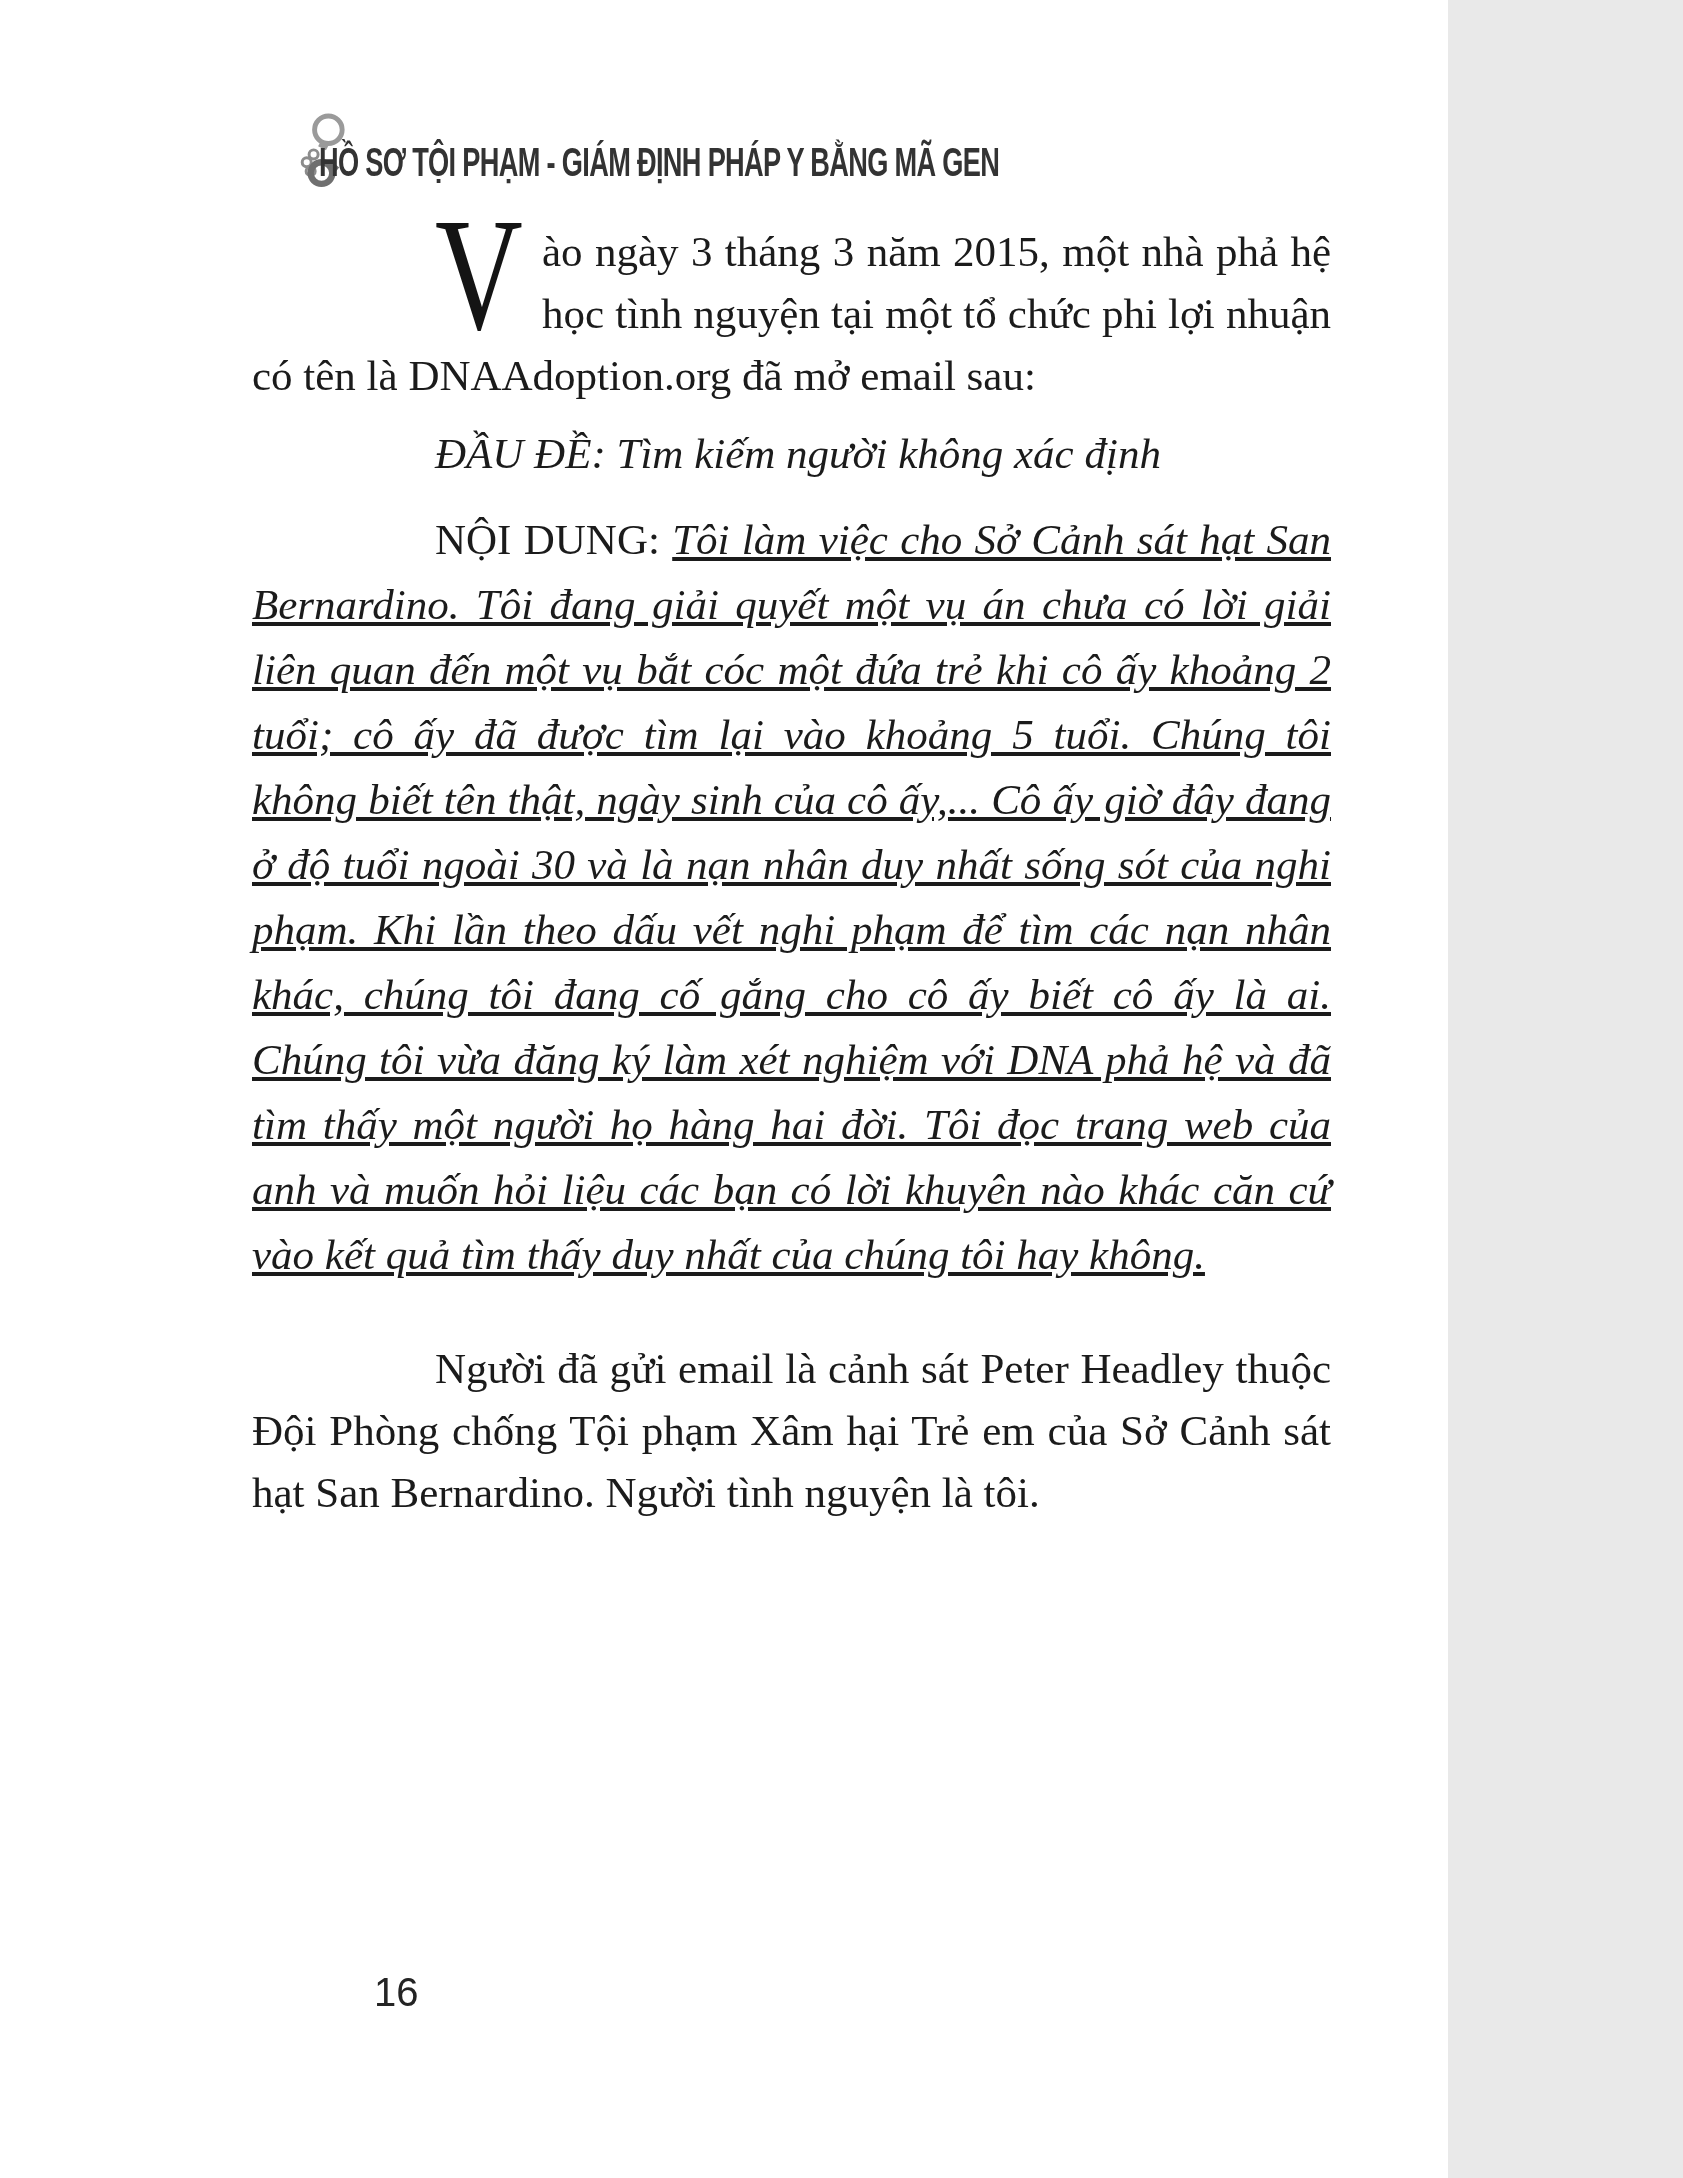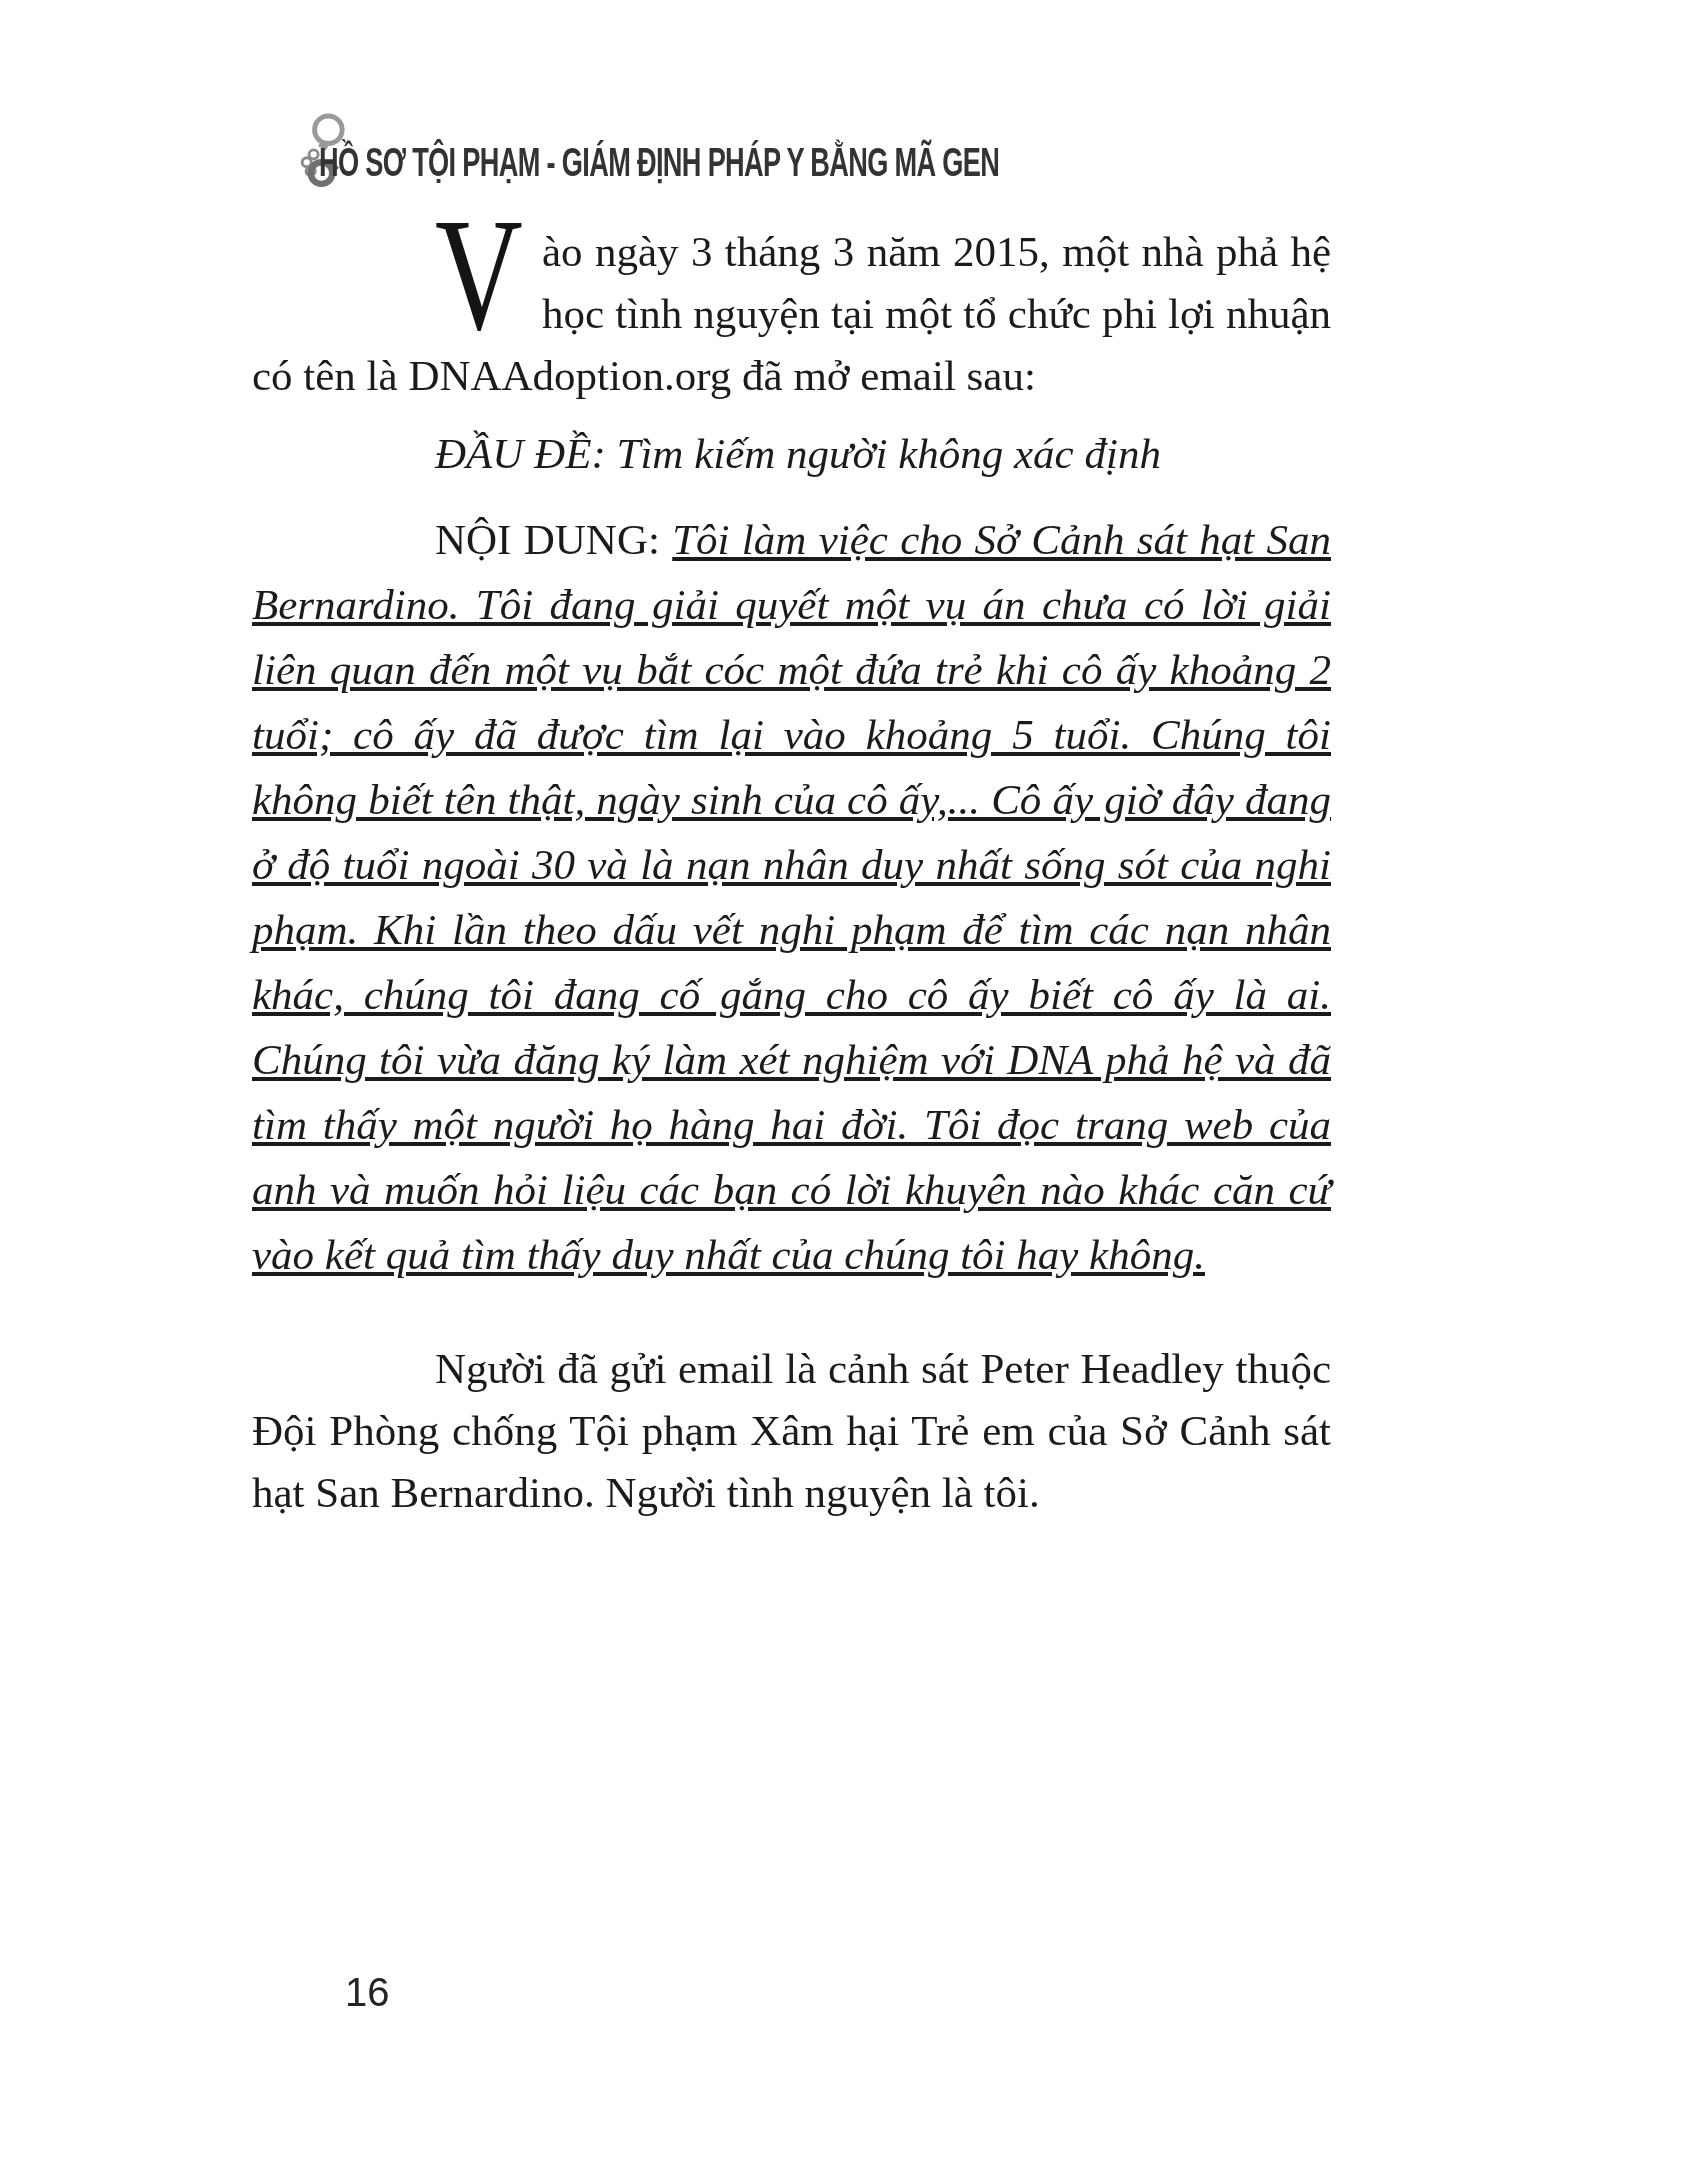--- a/index.html
+++ b/index.html
@@ -2,21 +2,21 @@
 <html><head>
 <meta charset="utf-8">
 <style>
   html, body {
     margin: 0;
     padding: 0;
     background: #e9e9e9;
   }
   .page {
     position: relative;
-    width: 1683px;
+    width: 1448px;
     height: 2178px;
     background: #ffffff;
     overflow: hidden;
     font-family: "Liberation Serif", serif;
     color: #1b1b1b;
   }
   
   .running-head {
     position: absolute;
     left: 319px;
@@ -75,21 +75,21 @@
     text-indent: 183px;
     line-height: 65px !important;
   }
   .email-body .label { font-style: normal; }
   .email-body .itext { font-style: italic; text-decoration: underline; }
   .para-2 { margin-top: 51px !important; text-indent: 183px; font-family: Liberation Serif, serif; }
   .para-3 { margin-top: 54px !important; text-indent: 183px; }
   
   .page-number {
     position: absolute;
-    left: 345px;
+    left: 374px;
     top: 1972px;
     font-family: "Liberation Sans", sans-serif;
     font-size: 40px;
     line-height: 1;
     color: #242424;
   }
 </style>
 </head>
 <body>
 

